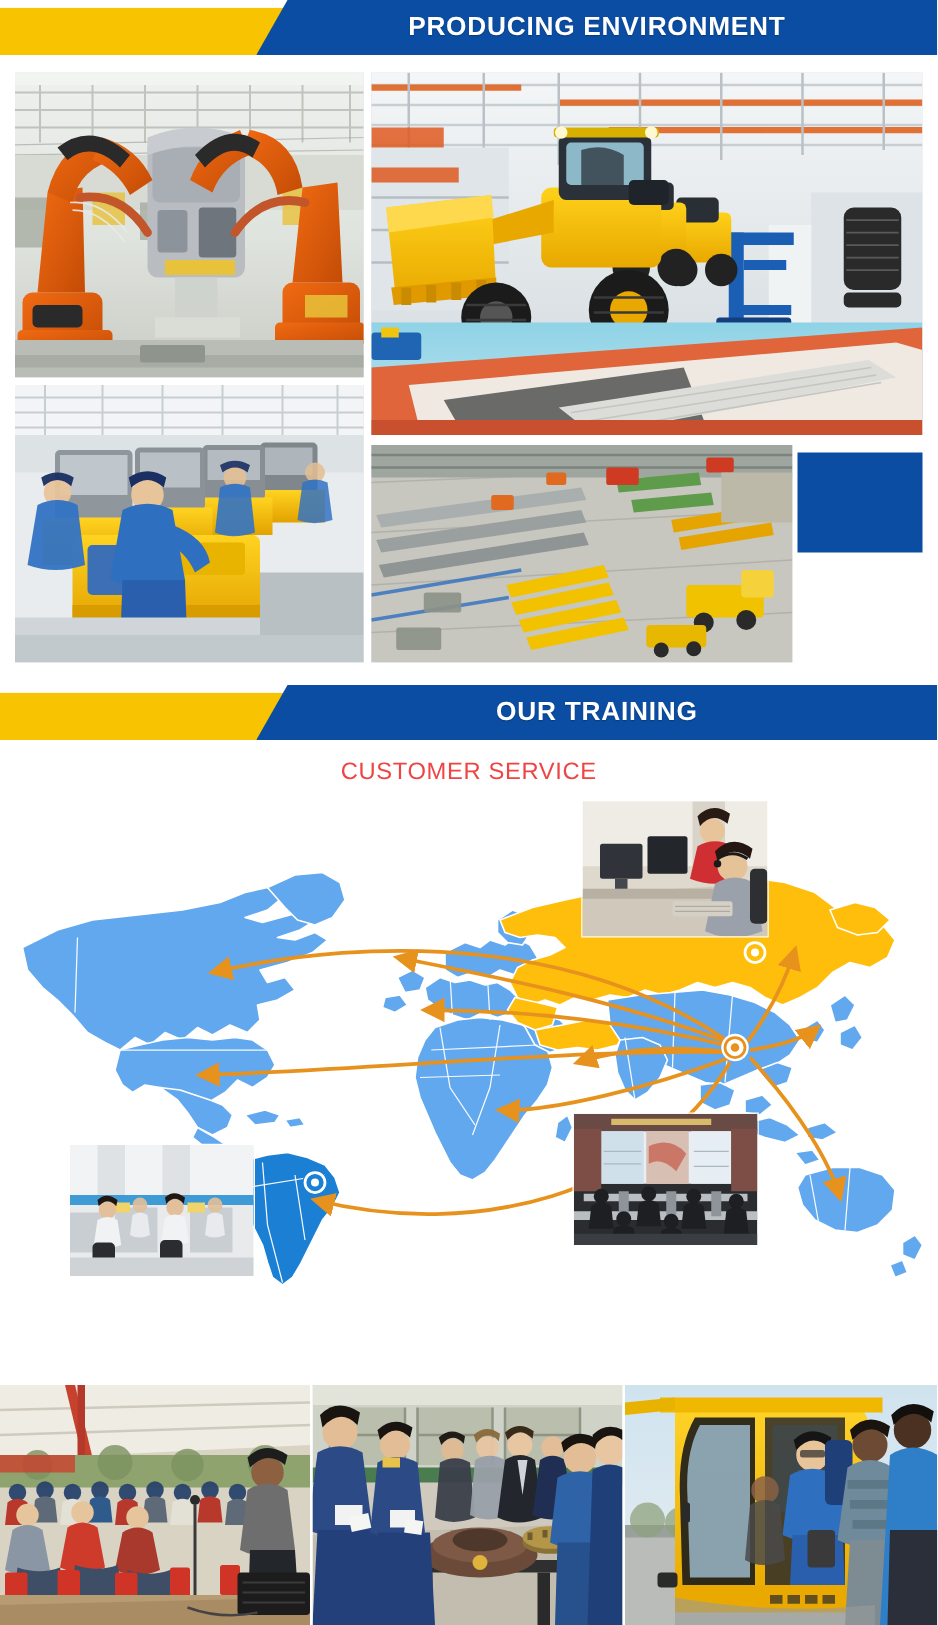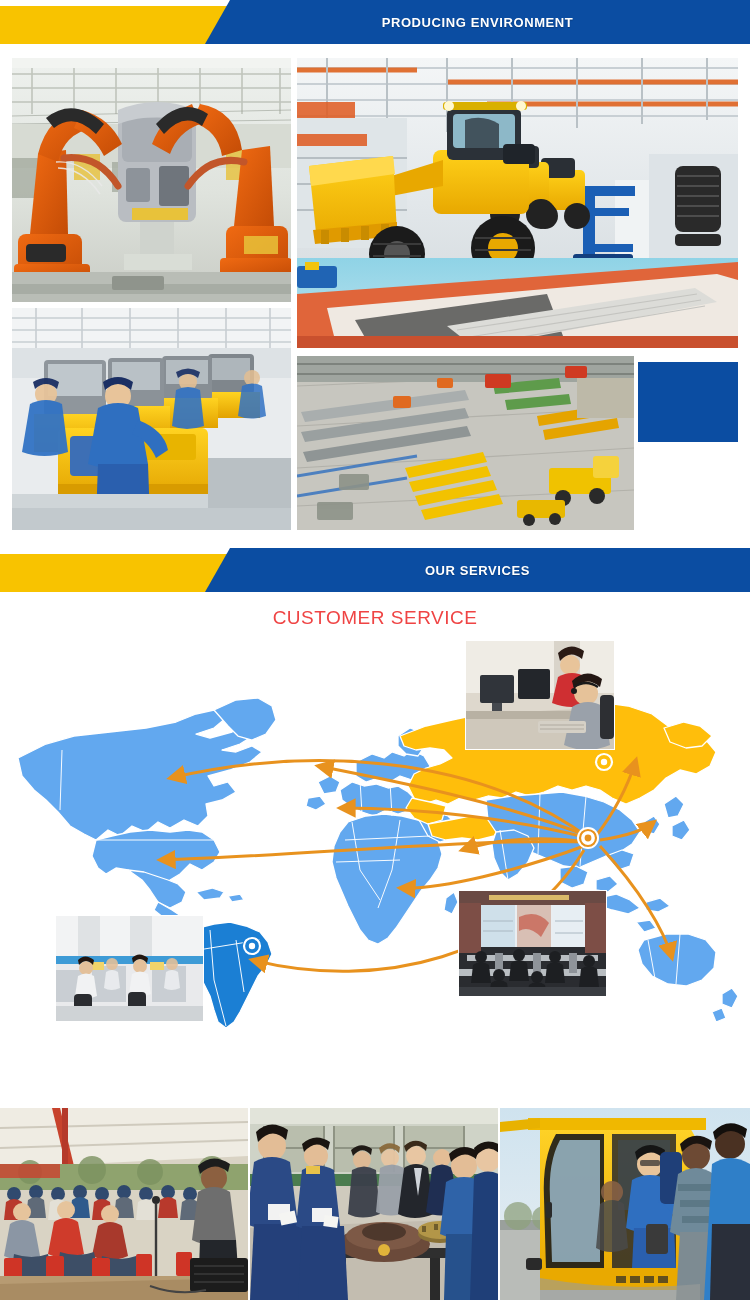--- a/index.html
+++ b/index.html
@@ -17,21 +17,21 @@
     clip-path:polygon(0 0, 533px 0, 513px 38px, 0 38px);
   }
   .banner .blue{
     position:absolute;left:205px;top:0;width:545px;height:44px;
     background:#0b4da2;
     clip-path:polygon(25px 0, 545px 0, 545px 44px, 0 44px);
   }
   .banner .btext{
     position:absolute;left:205px;top:0;width:545px;height:44px;
     display:flex;align-items:center;justify-content:center;
-    color:#ffffff;font-size:13px;font-weight:bold;letter-spacing:.6px;
+    color:#ffffff;font-size:21px;font-weight:bold;letter-spacing:.6px;
     text-shadow:0 1px 1px rgba(0,0,0,.25);
   }
   .ph{position:absolute;overflow:hidden;background:#dfe4ea;}
   .ph svg{display:block;width:100%;height:100%;}
 
   .solid-blue{position:absolute;background:#0b4da2;}
 
   
   .svc-title{
     position:absolute;width:750px;text-align:center;
@@ -415,21 +415,21 @@
           <rect x="280" y="22" width="57" height="40"></rect>
         </g>
     </svg>
   </div>
 
   <div class="solid-blue" style="left:638px;top:362px;width:100px;height:80px;"></div>
 
   <div class="banner" style="top:548px;">
     <div class="yellow"></div>
     <div class="blue"></div>
-    <div class="btext">OUR SERVICES</div>
+    <div class="btext">OUR TRAINING</div>
   </div>
 
   <div class="svc-title" style="top:607px;">CUSTOMER SERVICE</div>
 
   <div class="mapwrap">
     <svg viewBox="0 0 750 410" preserveAspectRatio="none" aria-hidden="true">
       <rect width="750" height="410" fill="#ffffff"></rect>
       <g stroke="#ffffff" stroke-width="1.3" stroke-linejoin="round">
 
         <path fill="#62a8ef" d="M18 118 L46 104 L74 96 L110 92 L146 88 L176 82 L196 74 L214 70

